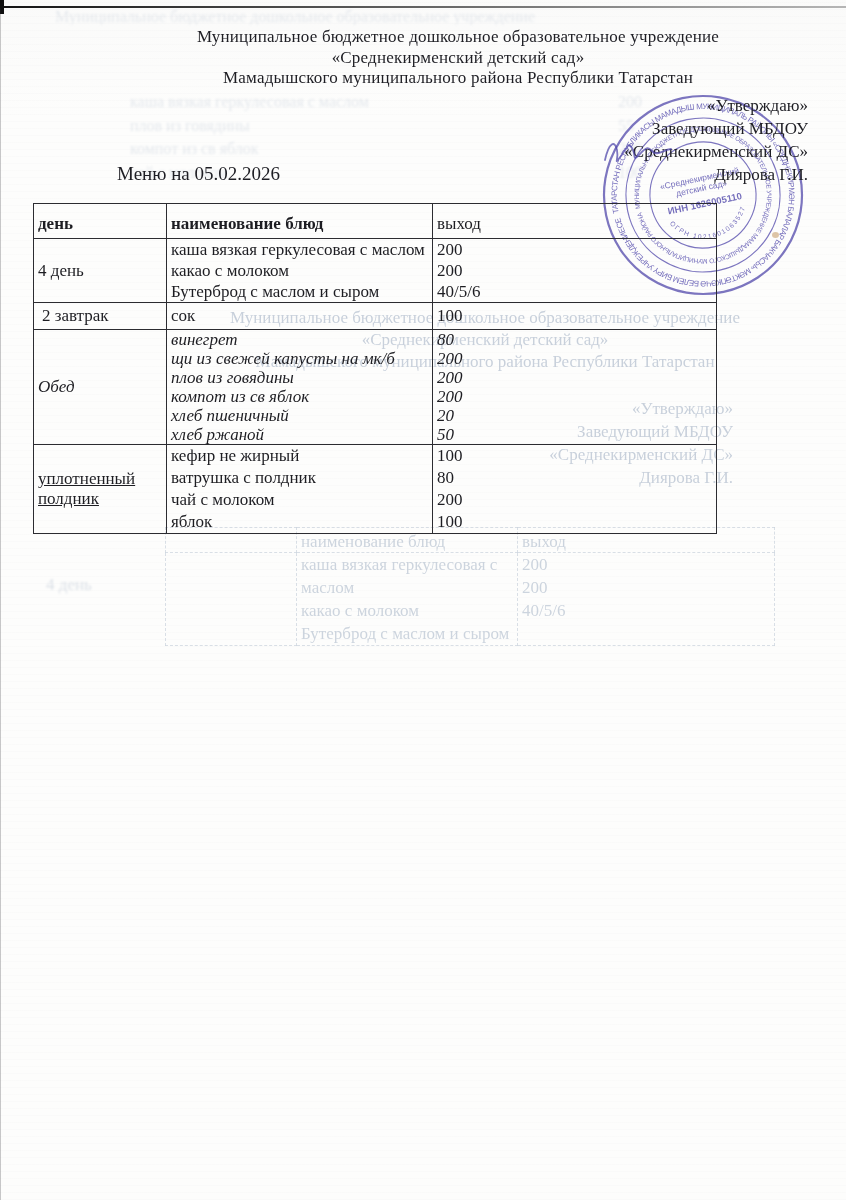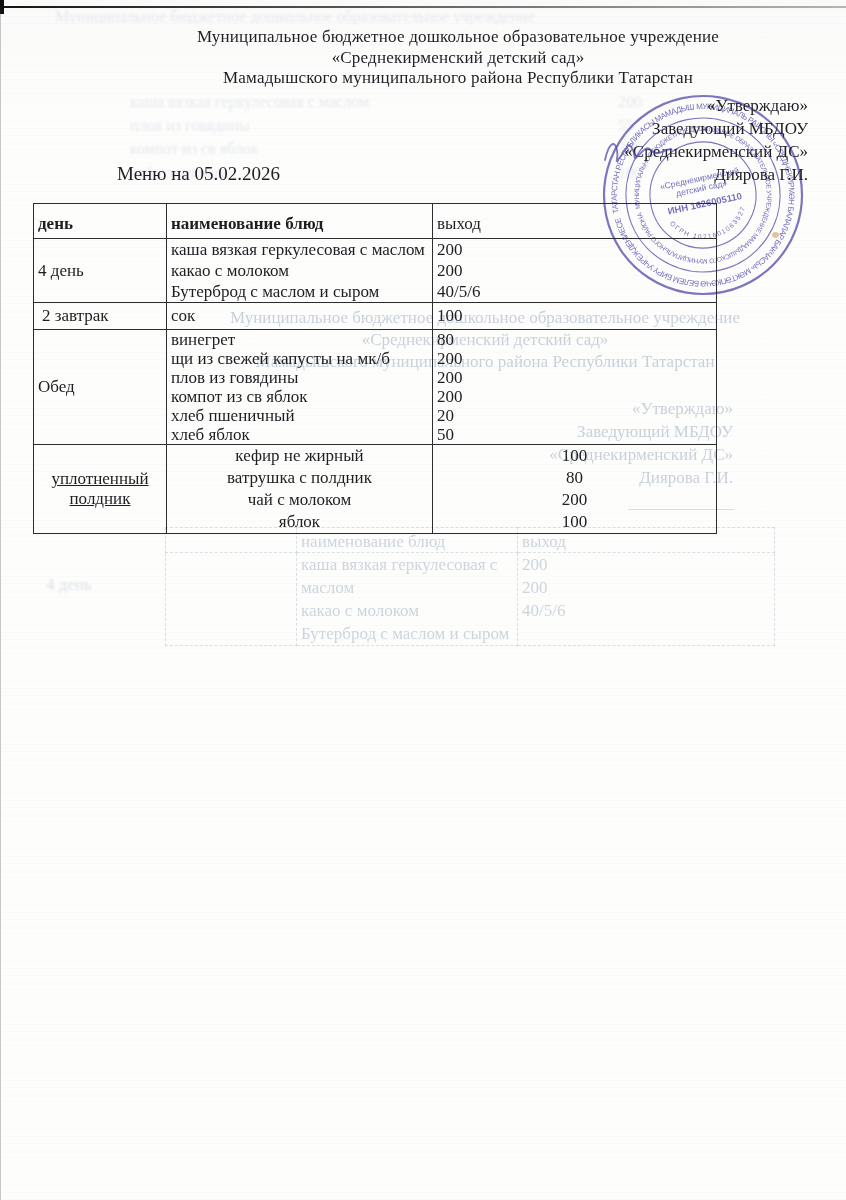--- a/index.html
+++ b/index.html
@@ -29,22 +29,22 @@
   table.menu{position:absolute;left:33px;top:203px;border-collapse:collapse;z-index:5;
     font-size:17px;color:#1d1d22;}
   table.menu td{border:1.5px solid #2c2c31;padding:0 4px;vertical-align:middle;}
   table.menu .c-day{width:120px;}
   table.menu .c-dish{width:257px;}
   table.menu .c-out{width:275px;}
   tr.hrow td{height:30px;vertical-align:bottom;padding-bottom:4px;}
   .bold{font-weight:bold;}
   tr.r0 td{height:61px;} tr.r0 .line{line-height:21px;}
   tr.r1 td{height:26px;margin-top:20px;}
-  tr.r2 td{height:114px;} tr.r2 .line{line-height:19px;}
-  tr.r3 td{height:86px;text-align:center;} tr.r3 .line{line-height:22px;}
+  tr.r2 td{height:114px;font-style:italic;} tr.r2 .line{line-height:19px;}
+  tr.r3 td{height:86px;} tr.r3 .line{line-height:22px;}
   td.vbottom{vertical-align:bottom;padding-bottom:3px;line-height:20px;text-decoration:underline;}
   .line{white-space:nowrap;}
 
   
   .stamp{position:absolute;left:592px;top:84px;width:222px;height:222px;z-index:4;
     transform:rotate(-12deg);opacity:.85;}
   .sig{position:absolute;left:599px;top:134px;width:86px;height:40px;z-index:7;opacity:.8;}
 
   
   .ghost{position:absolute;pointer-events:none;color:#8fa0b8;}
@@ -83,21 +83,20 @@
 
   <div class="ghost ghost-header">
     <div>Муниципальное бюджетное дошкольное образовательное  учреждение</div>
     <div>«Среднекирменский детский сад»</div>
     <div>Мамадышского муниципального района Республики Татарстан</div>
     <div class="g-approval">
       <div>«Утверждаю»</div>
       <div>Заведующий МБДОУ</div>
       <div>«Среднекирменский ДС»</div>
       <div>Диярова Г.И.</div>
-      <div class="g-sigline">______________</div>
     </div>
   </div>
 
   <div class="ghost ghost-table">
     <table>
       <tbody>
           <tr class="gh">
         <td class="gc-day"></td>
         <td class="gc-dish">наименование блюд</td>
         <td>выход</td>
@@ -204,21 +203,21 @@
     </tr>
 
     <tr class="r2">
       <td class="c-day">Обед</td>
       <td class="c-dish">
         <div class="line">винегрет</div>
         <div class="line">щи из свежей капусты  на мк/б</div>
         <div class="line">плов из говядины</div>
         <div class="line">компот из св яблок</div>
         <div class="line">хлеб пшеничный</div>
-        <div class="line">хлеб яблок</div>
+        <div class="line">хлеб ржаной</div>
       </td>
       <td class="c-out">
         <div class="line">80</div>
         <div class="line">200</div>
         <div class="line">200</div>
         <div class="line">200</div>
         <div class="line">20</div>
         <div class="line">50</div>
       </td>
     </tr>

